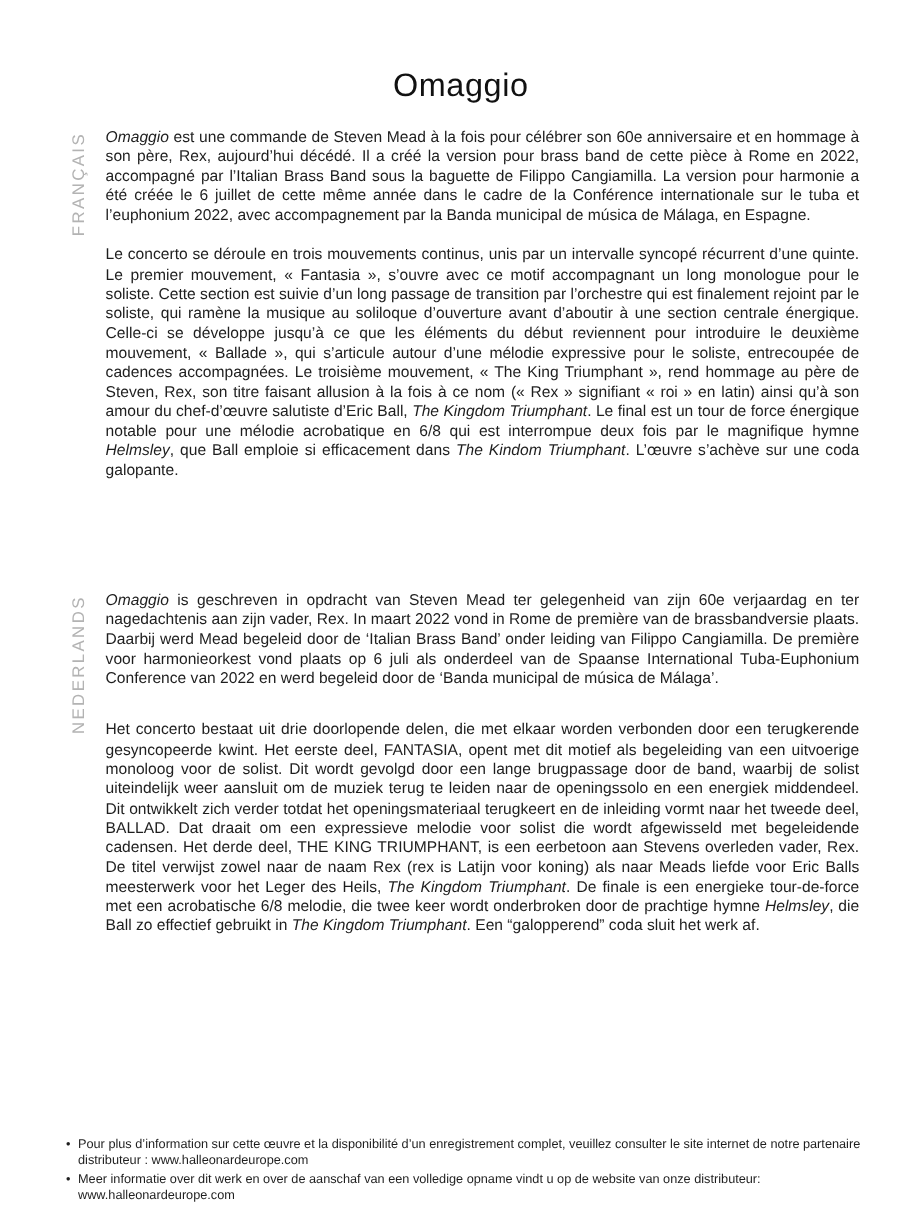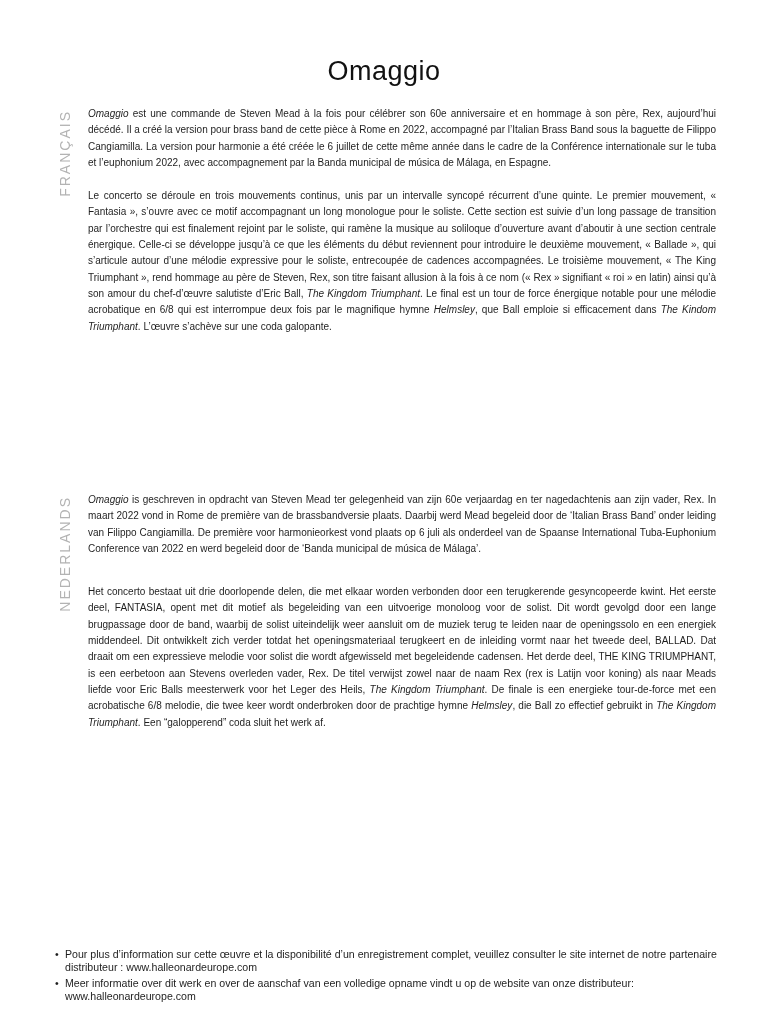--- a/index.html
+++ b/index.html
@@ -41,21 +41,21 @@
   .vlabel-nl { top: 496px; }
   .section {
     position: absolute;
     left: 88px;
     width: 628px;
   }
   .section-fr { top: 106px; }
   .section-nl { top: 492px; }
   .para {
     margin: 0 0 17px 0;
-    font-size: 10px;
+    font-size: 13px;
     line-height: 16.3px;
     text-align: justify;
     color: #1e1e1e;
   }
   .para-gap { margin-bottom: 27px; }
   .footer {
     position: absolute;
     left: 55px;
     top: 948px;
     width: 662px;

